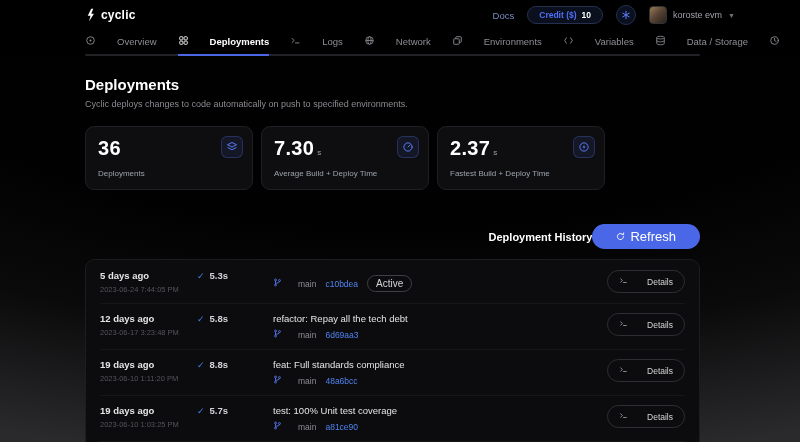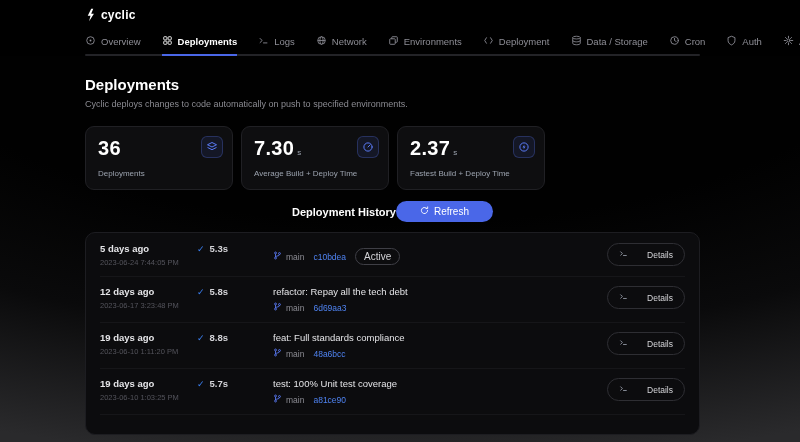--- a/index.html
+++ b/index.html
@@ -46,69 +46,69 @@
   .nav {
     height:26px; display:flex; align-items:stretch; gap:21px;
     padding-left:85px; position:relative; white-space:nowrap; overflow:hidden;
     background:#000;
   }
   .nav-track {
     position:absolute; bottom:0; left:85px; width:615px; height:2px;
     background:#232327; border-radius:2px;
   }
   .tab {
-    display:flex; align-items:center; gap:5px; color:#8e8e96;
+    display:flex; align-items:center; gap:21px; color:#8e8e96;
     font-size:9.5px; cursor:pointer; position:relative; z-index:1;
     border-bottom:2px solid transparent; padding-bottom:1px;
   }
   .tab svg { flex:0 0 auto; }
   .tab.active { color:#fff; font-weight:bold; border-bottom:2px solid #4a67e8; }
   
   .main { padding:14px 100px 0 85px; }
   .page-title { color:#fff; font-size:15px; font-weight:bold; margin-top:6px; }
   .page-subtitle { color:#8b8b92; font-size:9px; margin-top:6px; }
   .stats { display:flex; gap:8px; margin-top:17px; }
   .stat-card {
-    width:148px; height:64px; background:#0e0e10;
+    width:168px; height:64px; background:#0e0e10;
     border:1px solid #202024; border-radius:9px; padding:10px 12px; position:relative;
   }
   .stat-value-row { display:flex; align-items:baseline; }
   .stat-value { color:#fff; font-size:20px; font-weight:bold; letter-spacing:.3px; }
   .stat-unit { color:#9ca3af; font-size:8px; margin-left:3px; }
   .stat-label { color:#9ca3af; font-size:8px; margin-top:9px; }
   .stat-icon {
     position:absolute; top:9px; right:9px; width:22px; height:22px;
     border-radius:6px; background:rgba(74,103,232,.10);
     border:1px solid rgba(90,120,240,.28); color:#5b7cfa;
     display:flex; align-items:center; justify-content:center;
   }
   
-  .history-header { display:flex; align-items:center; justify-content:center; margin-top:11px; }
+  .history-header { display:flex; align-items:center; justify-content:flex-end; margin-top:34px; }
   .history-title { color:#fff; font-size:11px; font-weight:bold; }
   .refresh-btn {
     display:flex; align-items:center; gap:5px; background:#4a67e8; color:#fff;
-    border:none; border-radius:999px; padding:5px 24px; font-size:10px;
+    border:none; border-radius:999px; padding:5px 24px; font-size:13px;
     font-family:inherit; cursor:pointer;
   }
   .history-card {
     margin-top:10px; background:#0c0c0e; border:1px solid #1d1d21;
     border-radius:10px; padding:1px 14px;
   }
   .row { display:flex; align-items:flex-start; padding:9px 0; border-bottom:1px solid #161619; }
   .row:last-child { border-bottom:none; }
   .col-time { width:97px; }
   .rel-time { color:#e5e5e8; font-size:9.5px; font-weight:bold; }
   .timestamp { color:#54545c; font-size:7.5px; margin-top:4px; }
   .col-dur { width:76px; display:flex; align-items:center; gap:5px; }
   .check { color:#3b82f6; font-size:9px; }
   .duration { color:#d4d4d8; font-size:9.5px; font-weight:bold; }
   .col-commit { flex:1; min-width:0; }
   .commit-msg { color:#e4e4e7; font-size:9.5px; }
   .commit-meta { display:flex; align-items:center; gap:9px; margin-top:5px; }
-  .branch { display:flex; align-items:center; gap:4px; color:#8b8b92; font-size:8.5px; }
+  .branch { display:flex; align-items:center; gap:16px; color:#8b8b92; font-size:8.5px; }
   .branch svg { color:#5b7cfa; }
   .hash { color:#4f83f1; font-size:8.5px; cursor:pointer; }
   .active-badge {
     border:1px solid #3f3f46; border-radius:999px; padding:2px 8px;
     color:#d4d4d8; font-size:10px;
   }
   .details-btn {
     display:flex; align-items:center; gap:19px; background:transparent;
     border:1px solid #2e2e33; border-radius:999px; padding:5px 11px;
     color:#d4d4d8; font-size:8.5px; font-family:inherit; cursor:pointer;
@@ -122,20 +122,39 @@
 
   <div class="header">
     <div class="logo">
       <span>
         <svg width="11" height="14" viewBox="0 0 16 20">
             <path d="M9 1 L4 11 h4 L6 19 L13 8 H9 L12 1 Z" fill="#fff"></path>
           </svg>
       </span>
       <span class="logo-text">cyclic</span>
     </div>
+    <div class="header-right">
+      <span class="docs-link">Docs</span>
+      <span class="credit-pill">
+        <span class="credit-label">Credit ($)</span>
+        <span class="credit-value">10</span>
+      </span>
+      <span class="spark-btn">
+        <svg width="10" height="10" viewBox="0 0 16 16" fill="none" stroke="currentColor" stroke-width="1.6" stroke-linecap="round">
+          <line x1="8" y1="2" x2="8" y2="14"></line>
+            <line x1="2.8" y1="5" x2="13.2" y2="11"></line>
+            <line x1="13.2" y1="5" x2="2.8" y2="11"></line>
+        </svg>
+      </span>
+      <span class="user-menu">
+        <span class="avatar"></span>
+        <span class="username">koroste evm</span>
+        <span class="chev">▼</span>
+      </span>
+    </div>
   </div>
 
   <div class="nav">
     <div class="nav-track"></div>
 
     <div class="tab">
       <span><svg width="11" height="11" viewBox="0 0 16 16" fill="none" stroke="currentColor" stroke-width="1.3">
             <circle cx="8" cy="8" r="5.5"></circle>
             <circle cx="8" cy="8" r="1.4" fill="currentColor" stroke="none"></circle>
           </svg></span>
@@ -170,21 +189,21 @@
             <rect x="2.5" y="5.5" width="8" height="8" rx="1"></rect>
             <path d="M5.5 5.5 V3.5 a1 1 0 0 1 1-1 h6 a1 1 0 0 1 1 1 v6 a1 1 0 0 1-1 1 h-2"></path>
           </svg></span>
       <span>Environments</span>
     </div>
     <div class="tab">
       <span><svg width="11" height="11" viewBox="0 0 16 16" fill="none" stroke="currentColor" stroke-width="1.3" stroke-linecap="round">
             <polyline points="5,4 2.5,8 5,12"></polyline>
             <polyline points="11,4 13.5,8 11,12"></polyline>
           </svg></span>
-      <span>Deployment</span>
+      <span>Variables</span>
     </div>
     <div class="tab">
       <span><svg width="11" height="11" viewBox="0 0 16 16" fill="none" stroke="currentColor" stroke-width="1.2">
             <ellipse cx="8" cy="3.8" rx="5.5" ry="2"></ellipse>
             <path d="M2.5 3.8 v8.4 c0 1.1 2.46 2 5.5 2 s5.5-.9 5.5-2 V3.8"></path>
             <path d="M2.5 8 c0 1.1 2.46 2 5.5 2 s5.5-.9 5.5-2"></path>
           </svg></span>
       <span>Data / Storage</span>
     </div>
     <div class="tab">

